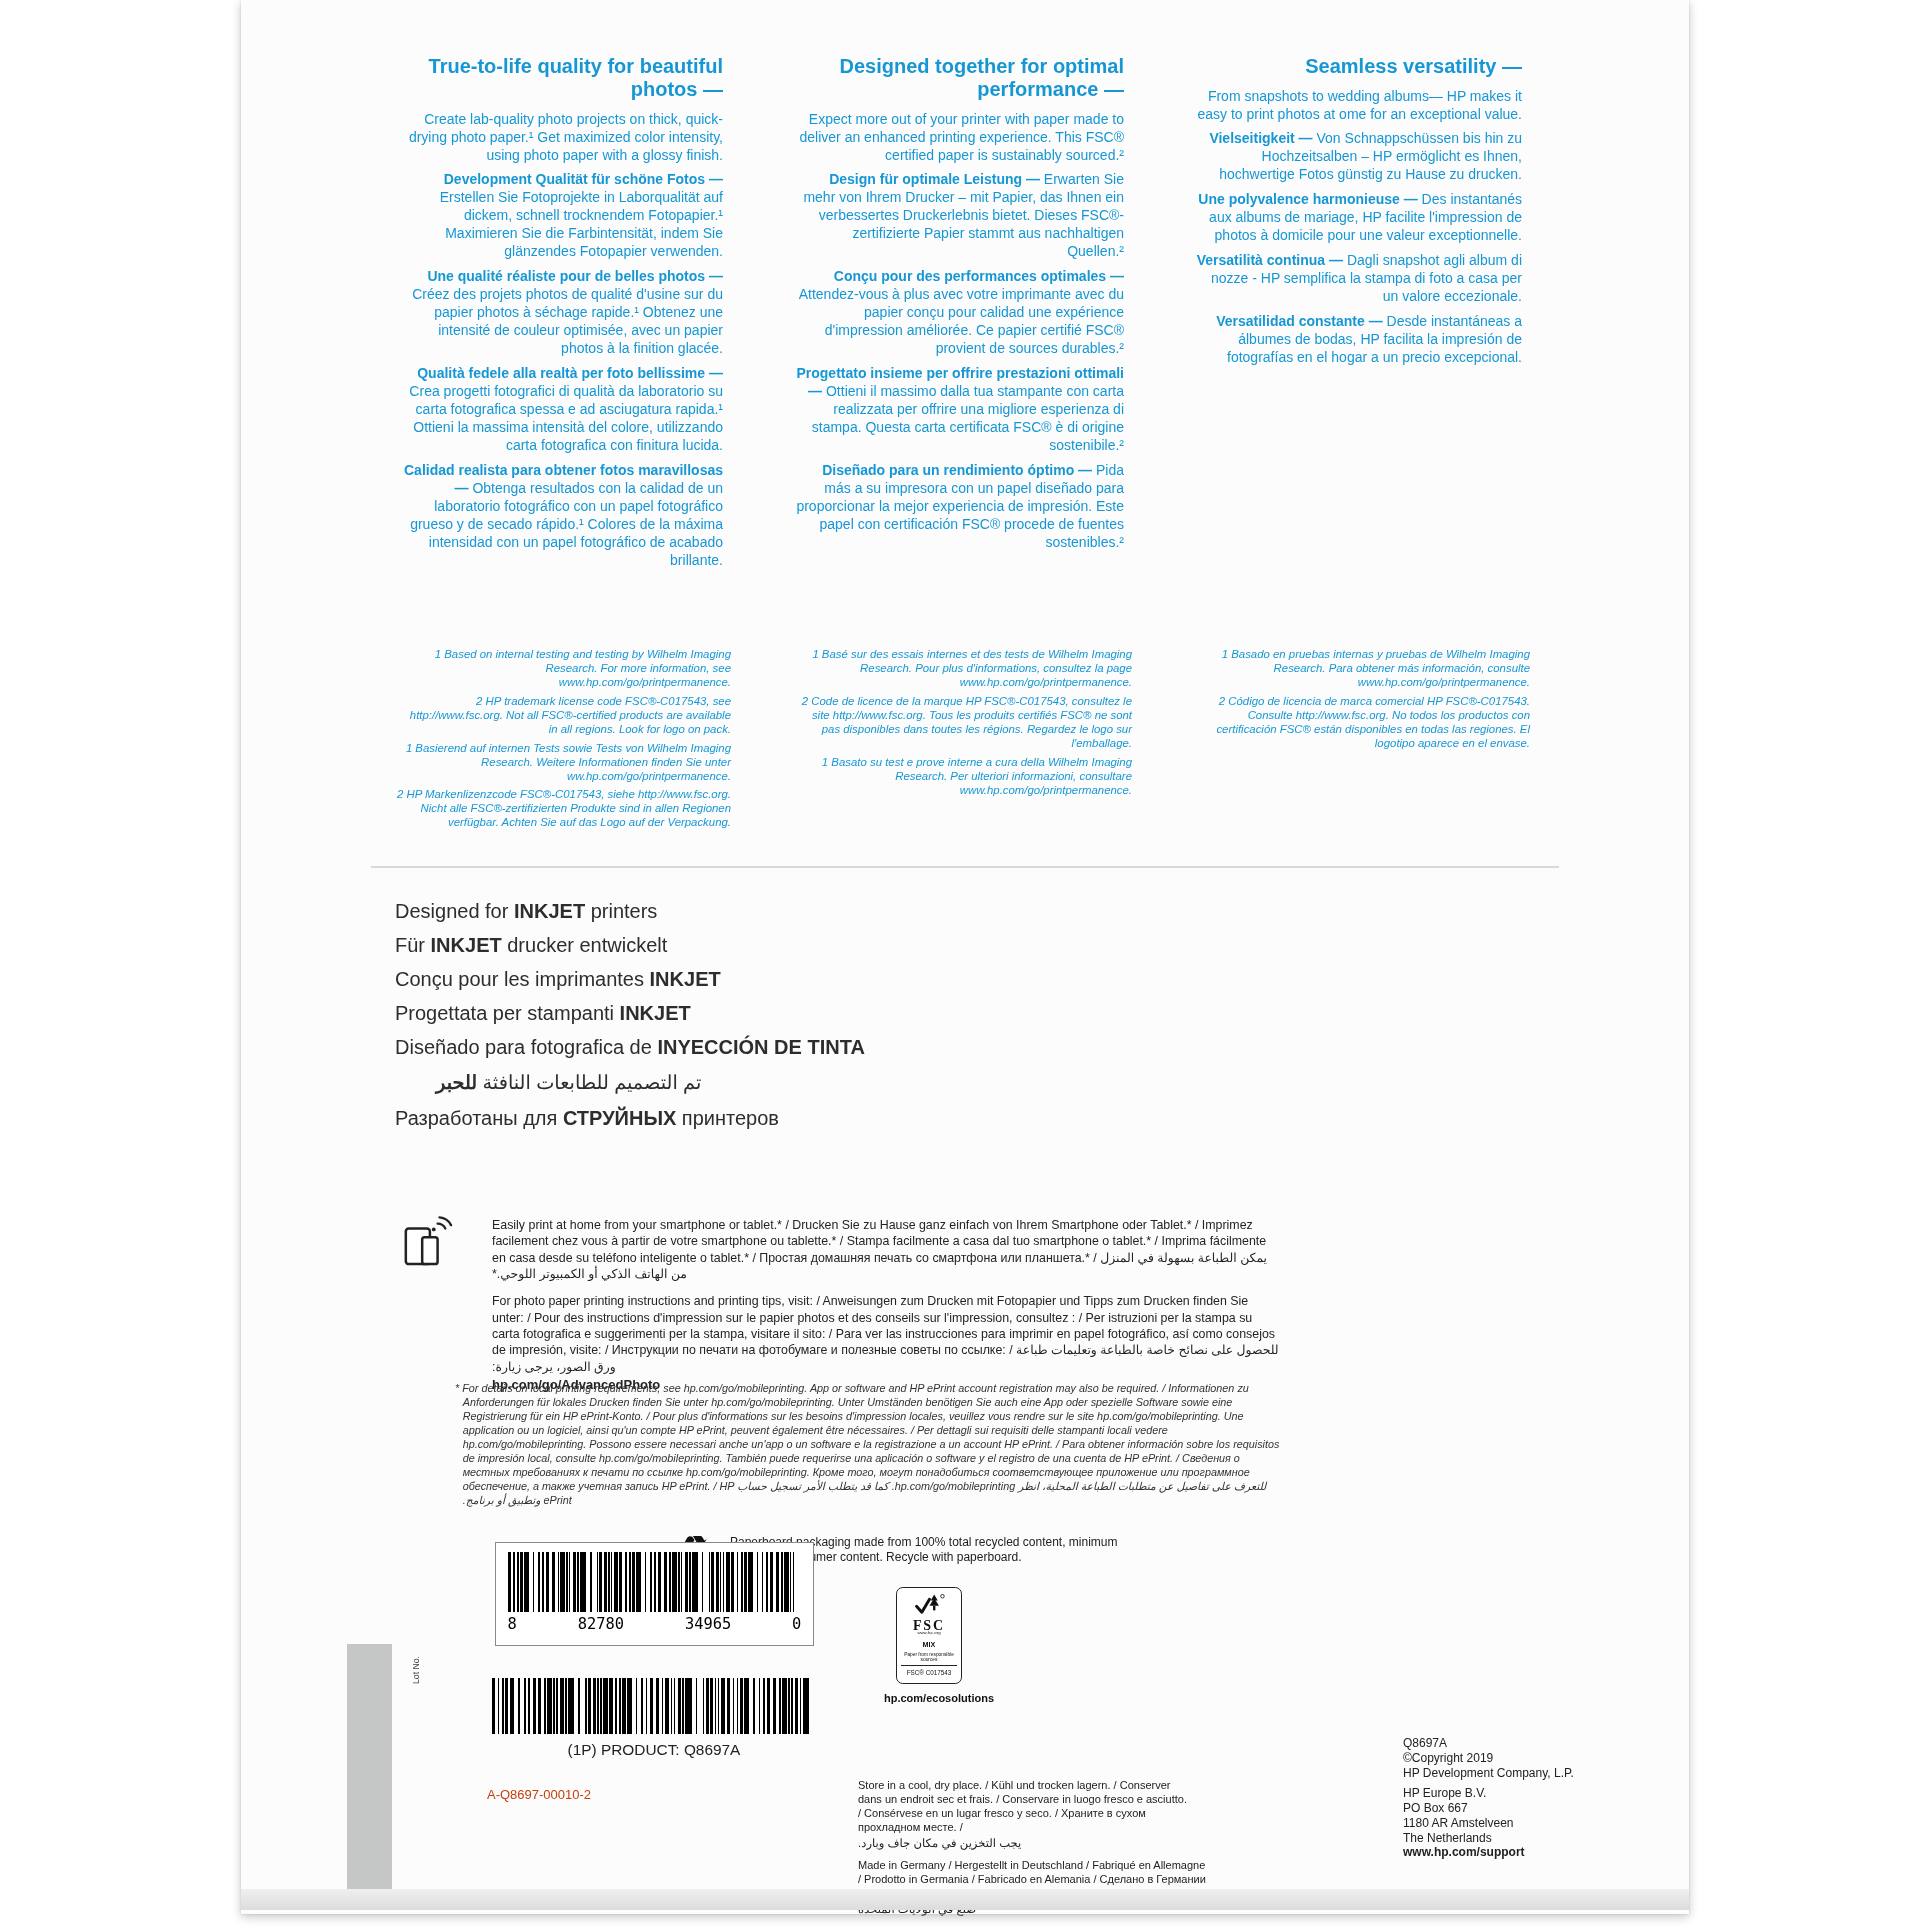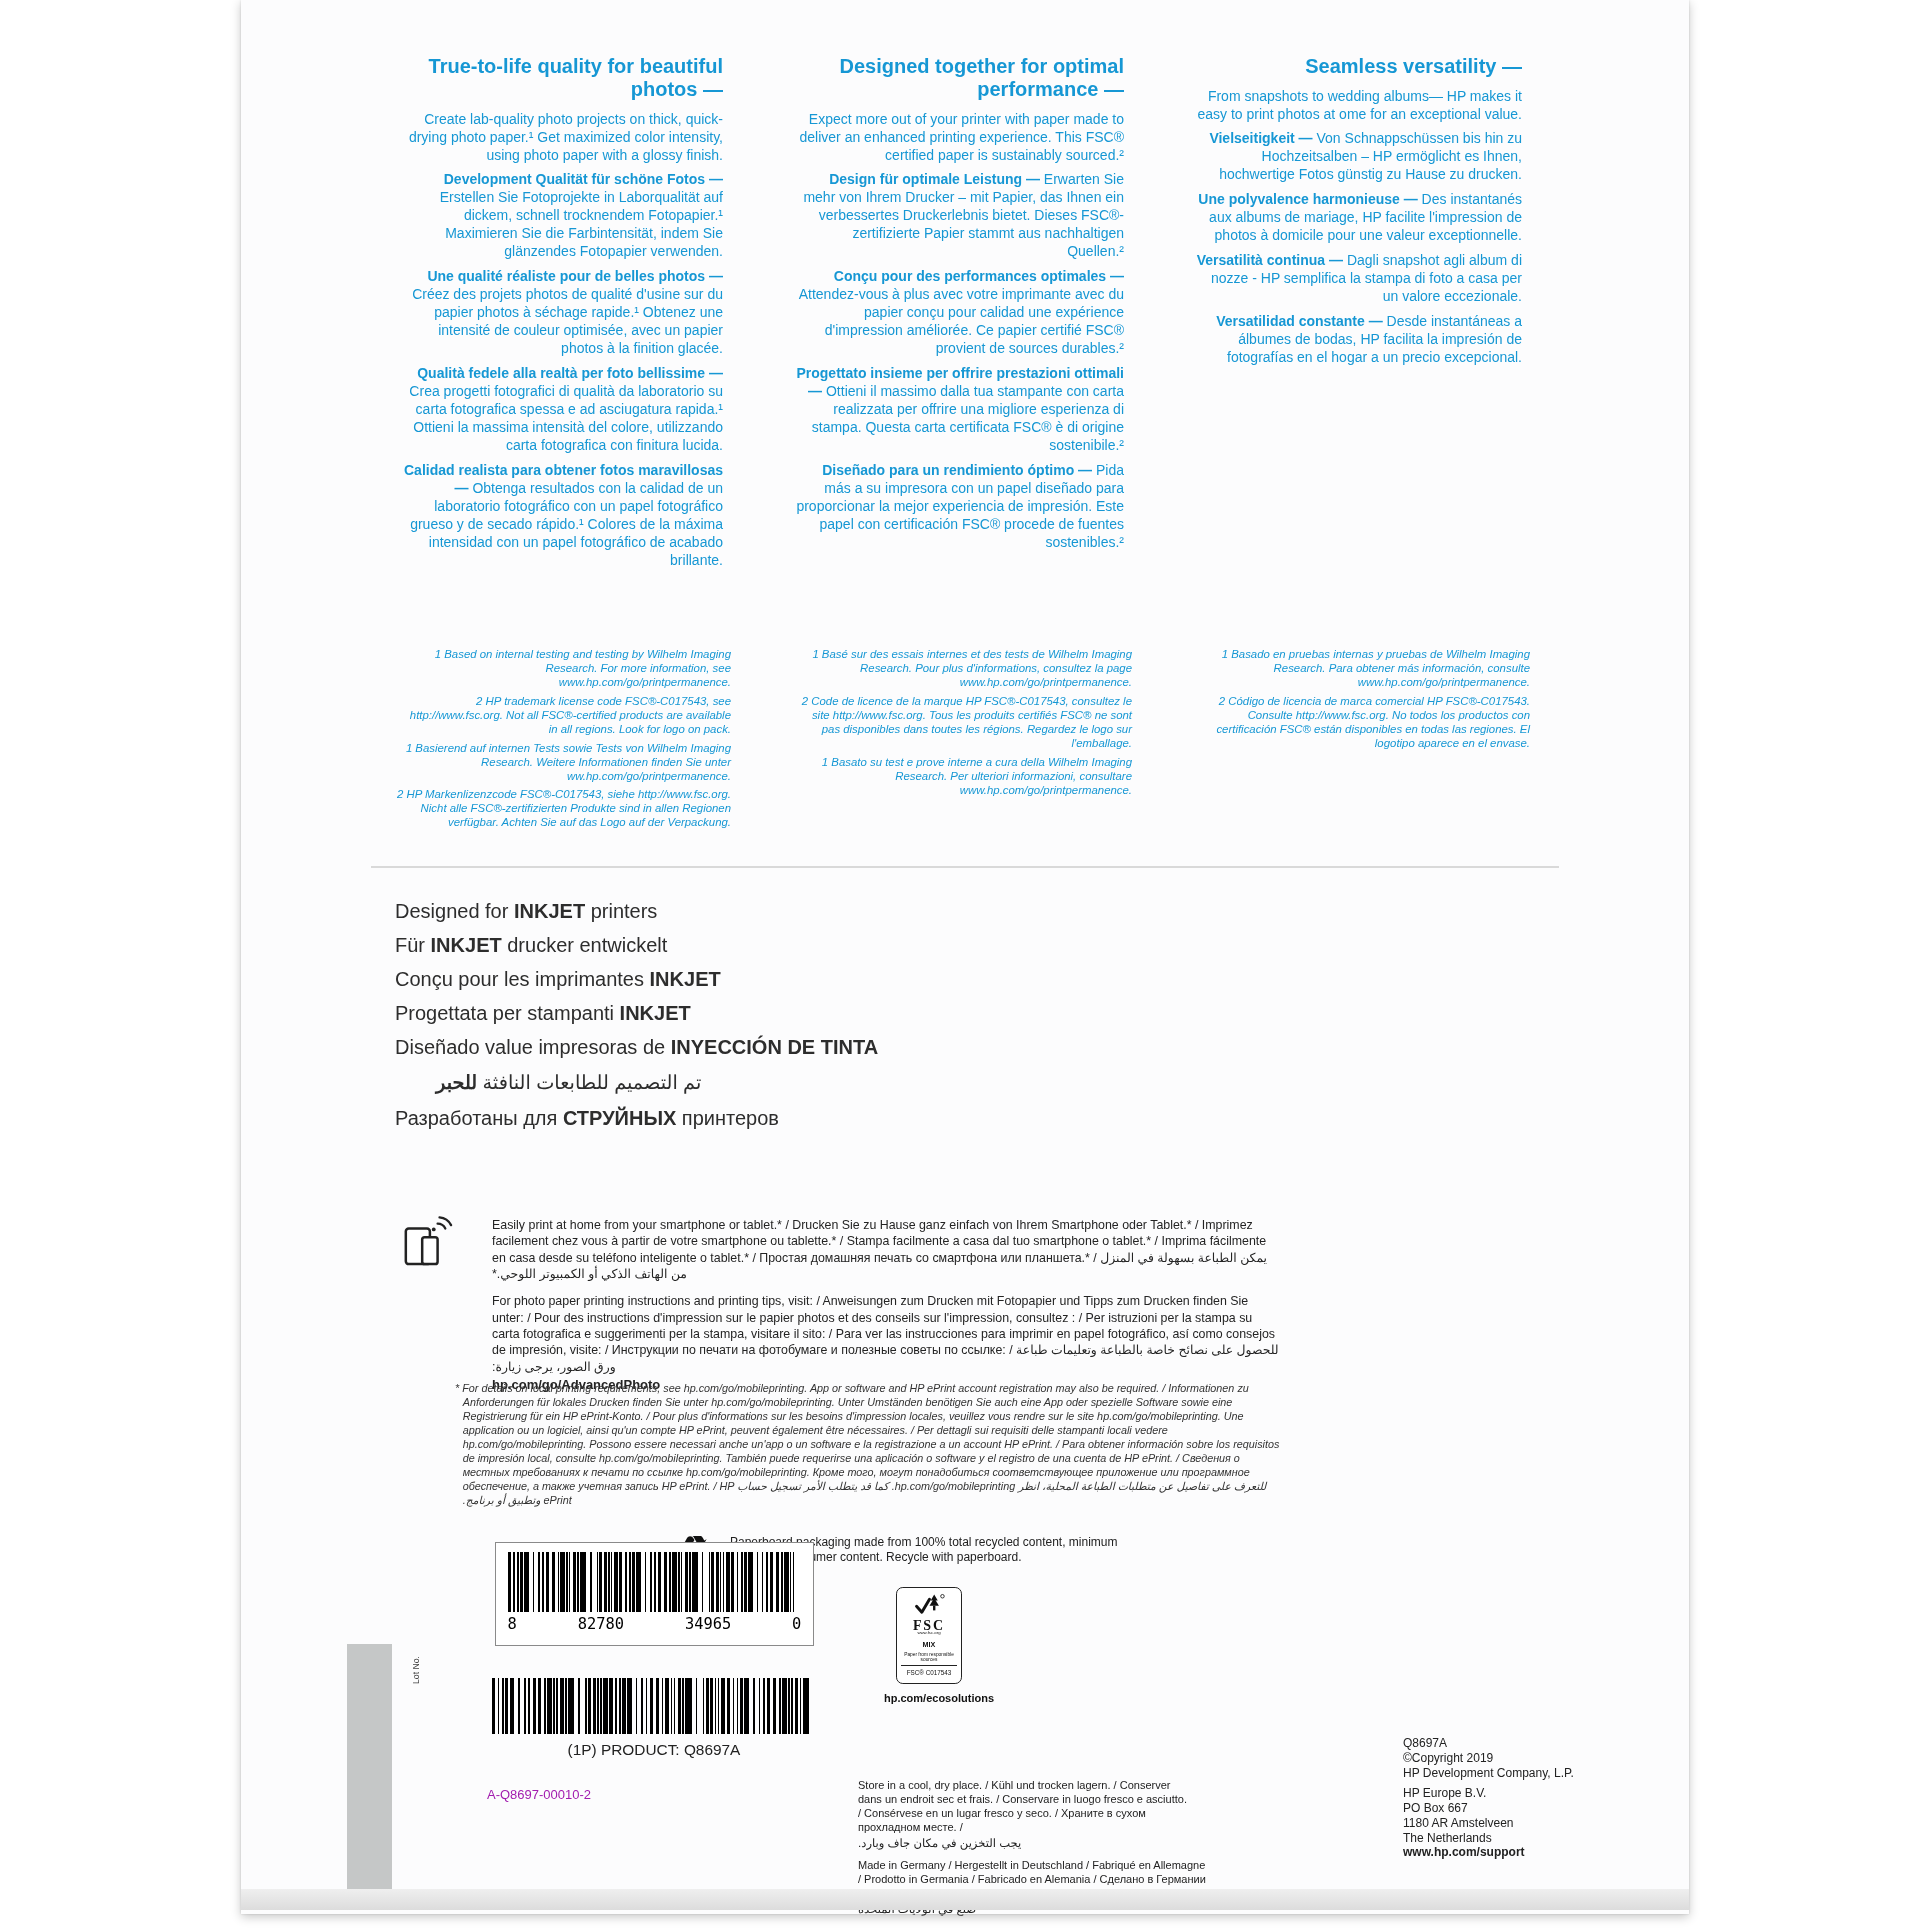--- a/index.html
+++ b/index.html
@@ -44,21 +44,21 @@
   .bars{font-size:0;white-space:nowrap;overflow:hidden;}
   .bars i{display:inline-block;height:100%;background:#000;vertical-align:top;}
   .upc{position:absolute;left:254px;top:1542px;width:319px;height:104px;background:#fff;
     border:1.9px solid #8a8a8a;box-sizing:border-box;padding:8.7px 11.6px 0;}
   .upc .bars{height:60px;}
   .upc .digits{display:flex;justify-content:space-between;font-family:"DejaVu Sans Mono",monospace;
     font-size:15.4px;color:#000;margin-top:2.9px;}
   .c128{position:absolute;left:251px;top:1678px;width:324px;}
   .c128 .bars{height:56px;}
   .c128-label{font-size:15.4px;color:#222;margin-top:6.8px;text-align:center;}
-  .partno{position:absolute;left:246px;top:1787px;font-size:13px;color:#a21caf;}
+  .partno{position:absolute;left:246px;top:1787px;font-size:13px;color:#c2410c;}
   
   .fscbox{position:absolute;left:655px;top:1587px;width:66px;height:97px;border:1.4px solid #222;
     border-radius:6.8px;box-sizing:border-box;background:#fff;text-align:center;color:#111;padding-top:4.8px;}
   .fsc-name{font-family:"Liberation Serif",serif;font-weight:700;font-size:14px;
     letter-spacing:1.9px;line-height:10.6px;margin-top:1px;}
   .fsc-site{font-size:4.3px;line-height:4.8px;}
   .fsc-type{font-size:7.2px;font-weight:700;margin-top:3.9px;}
   .fsc-tag{font-size:4.8px;line-height:5.3px;margin-top:2.9px;padding:0 2.9px;}
   .fsc-code{font-size:6.3px;margin-top:2.9px;border-top:1px solid #222;padding-top:2.4px;margin-left:3.9px;margin-right:3.9px;}
   .ecolink{position:absolute;left:643px;top:1692px;font-size:11px;font-weight:700;color:#111;}
@@ -129,21 +129,21 @@
         </div>
       </div>
 
     <div class="divider"></div>
 
     <div id="inkjet" class="inkjet">
         <div class="iline"><span>Designed for </span><b>INKJET</b><span> printers</span></div>
         <div class="iline"><span>Für </span><b>INKJET</b><span> drucker entwickelt</span></div>
         <div class="iline"><span>Conçu pour les imprimantes </span><b>INKJET</b><span></span></div>
         <div class="iline"><span>Progettata per stampanti </span><b>INKJET</b><span></span></div>
-        <div class="iline"><span>Diseñado value impresoras de </span><b>INYECCIÓN DE TINTA</b><span></span></div>
+        <div class="iline"><span>Diseñado para fotografica de </span><b>INYECCIÓN DE TINTA</b><span></span></div>
         <div class="iline rtl"><span>تم التصميم للطابعات النافثة </span><b>للحبر</b><span></span></div>
         <div class="iline"><span>Разработаны для </span><b>СТРУЙНЫХ</b><span> принтеров</span></div>
       </div>
 
     <svg class="mobile-icon" viewBox="0 0 54 58">
       <rect x="5" y="16" width="25" height="37" rx="3" fill="#fff" stroke="#222" stroke-width="2.6"></rect>
       <rect x="22" y="25" width="16" height="28" rx="2.5" fill="#fff" stroke="#222" stroke-width="2.6"></rect>
       <circle cx="34" cy="17" r="2" fill="#222"></circle>
       <path d="M38 11 a9 9 0 0 1 8 5" fill="none" stroke="#222" stroke-width="2.4" stroke-linecap="round"></path>
       <path d="M40 4.5 a15 15 0 0 1 12 8" fill="none" stroke="#222" stroke-width="2.4" stroke-linecap="round"></path>

